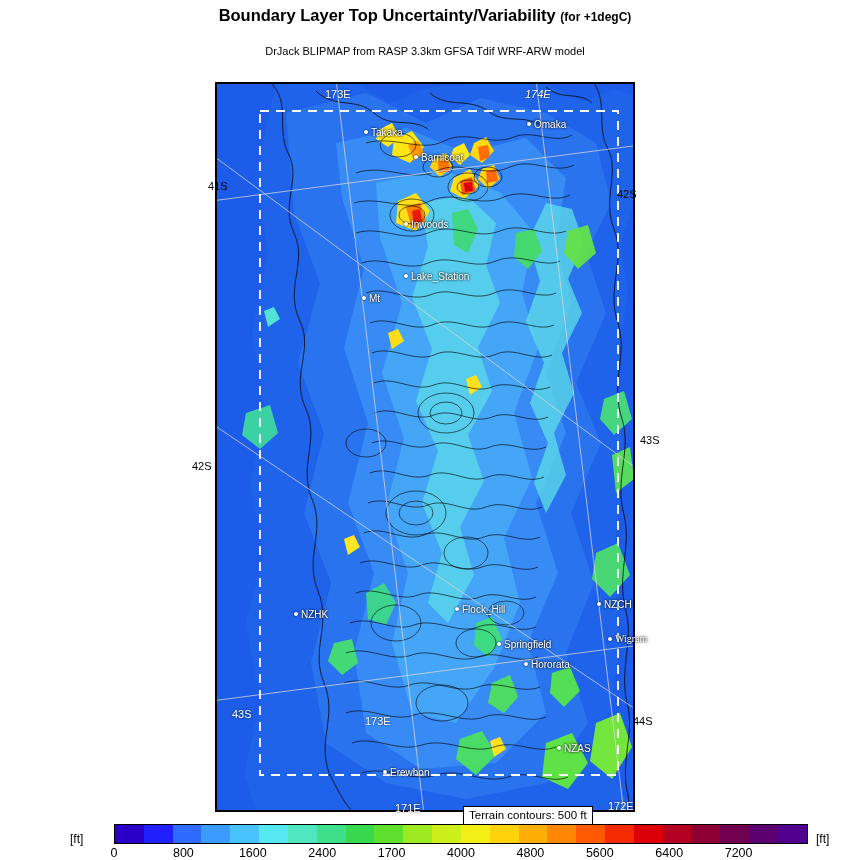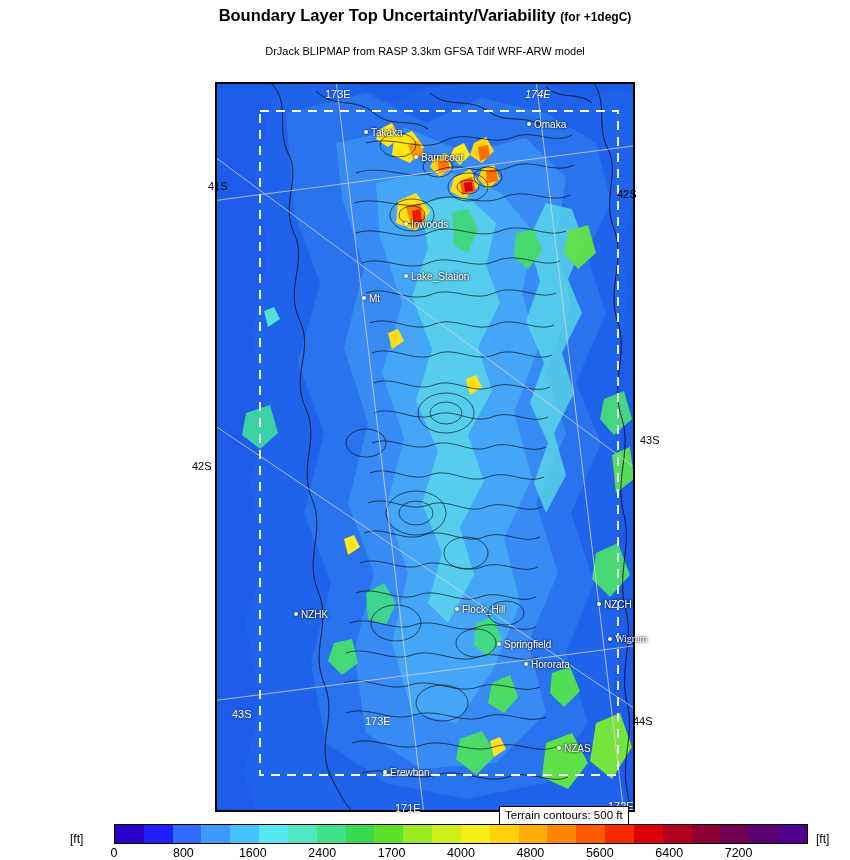--- a/index.html
+++ b/index.html
@@ -102,21 +102,21 @@
     white-space: nowrap;
   }
   .graticule-label.inmap {
     color: #ffffff;
     text-shadow: 0 0 2px rgba(0,0,0,0.8);
   }
 
   
   #terrain-note {
     position: absolute;
-    left: 499px;
+    left: 463px;
     top: 806px;
     border: 1px solid #000;
     background: #ffffff;
     font-size: 11.5px;
     padding: 2px 5px 3px 5px;
     line-height: 13px;
     white-space: nowrap;
   }
 
   

